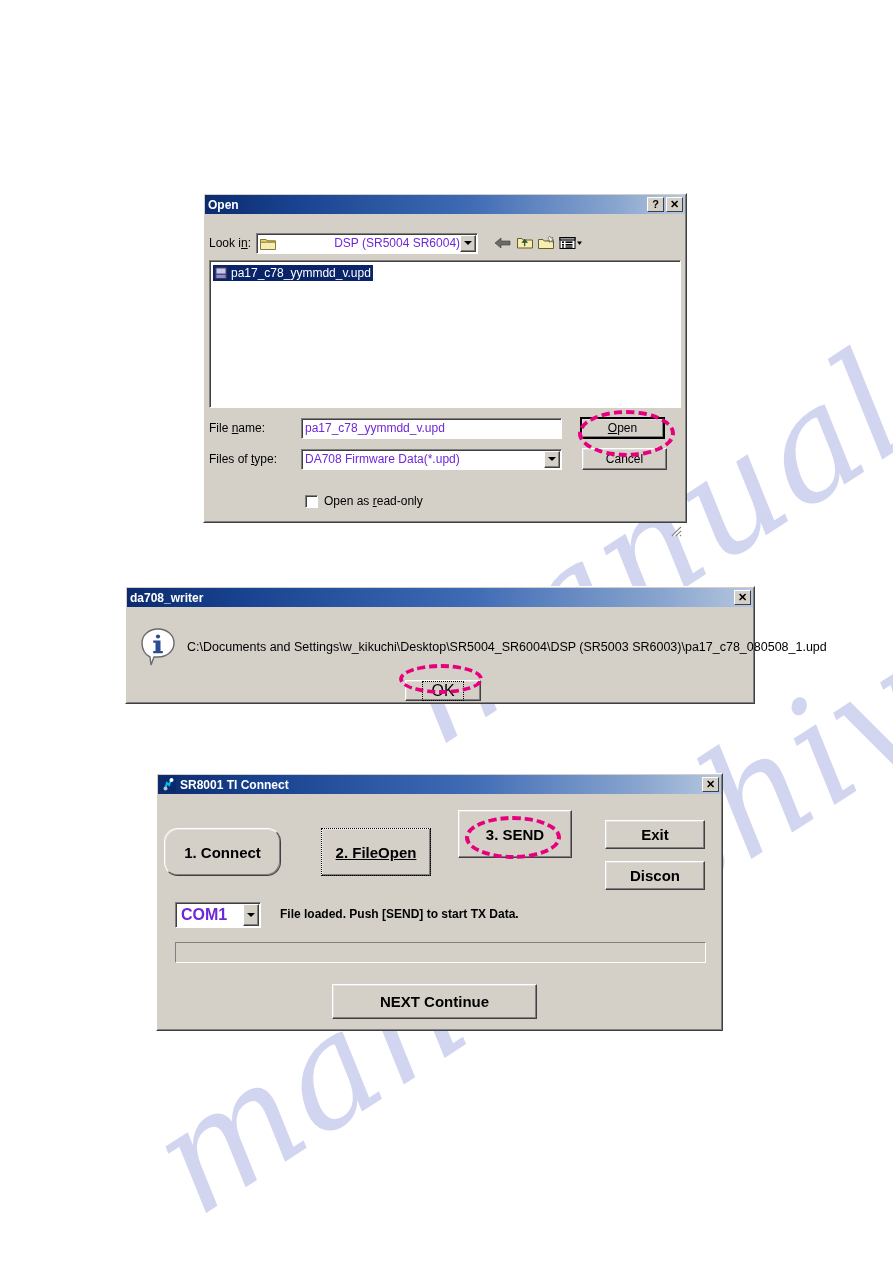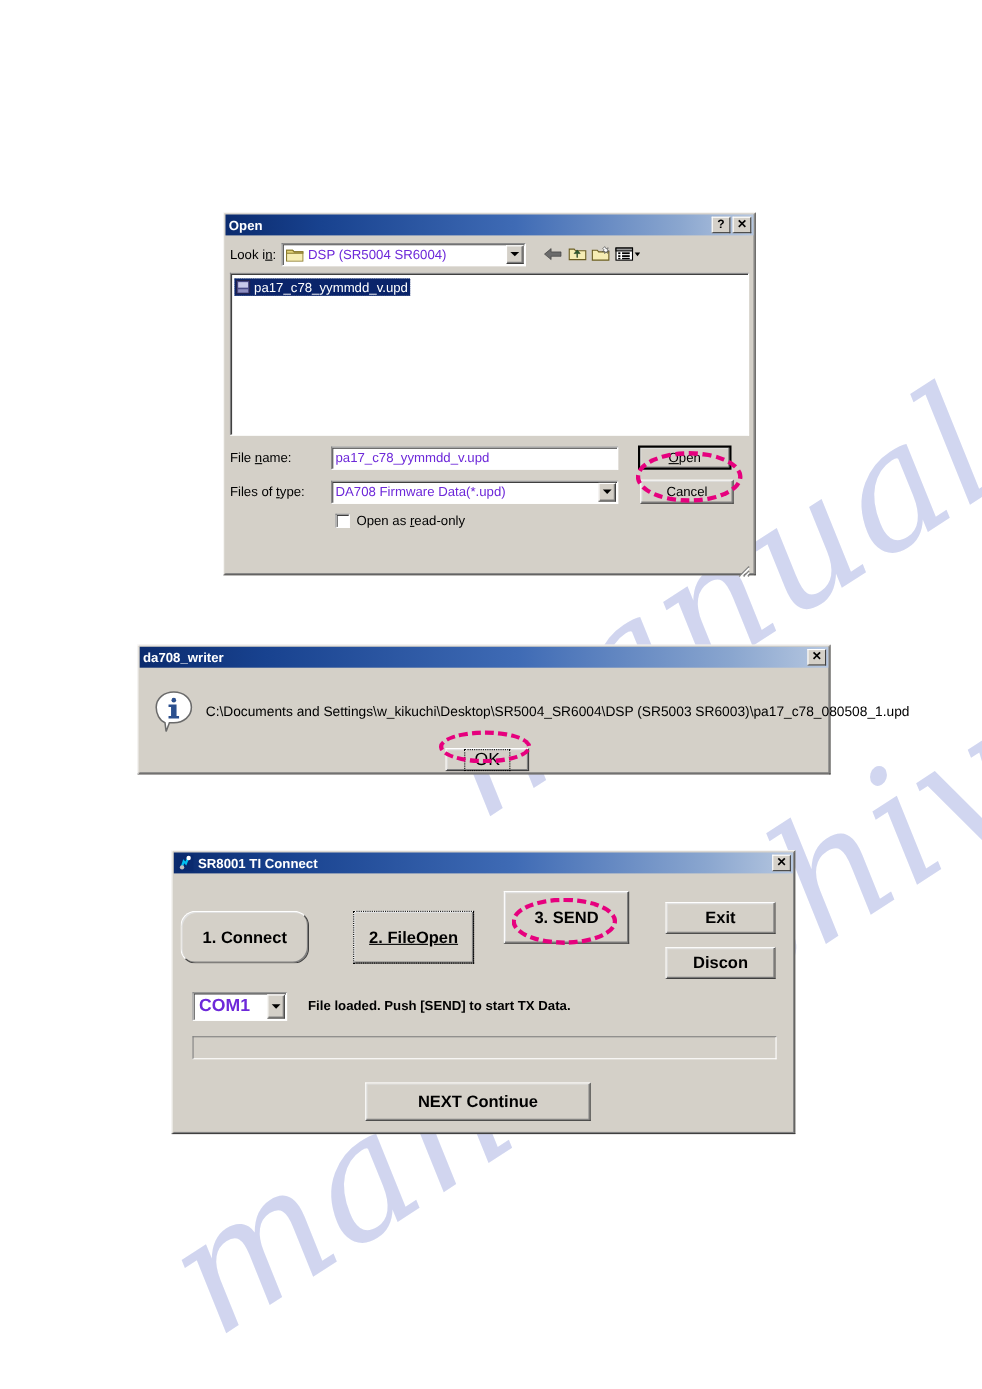--- a/index.html
+++ b/index.html
@@ -167,21 +167,21 @@
     box-sizing: border-box;
     z-index: 30;
     pointer-events: none;
   }
 
   
   #open-dialog { left: 203px; top: 193px; width: 484px; height: 330px; }
   #open-dialog .win-inner { padding: 0; }
   #open-body { padding: 0 4px; position: relative; height: calc(100% - 19px); }
 
-  .lookin-row { display: flex; align-items: center; height: 22px; margin-top: 6px; }
+  .lookin-row { display: flex; align-items: center; height: 22px; margin-top: 18px; text-align: right; }
   .lookin-combo { width: 222px; height: 21px; margin-left: 5px; position: relative; }
   .folder-ico {
     width: 16px; height: 13px; margin-right: 4px; flex: 0 0 16px;
   }
   .tbar-ico { width: 22px; height: 20px; display:flex; align-items:center; justify-content:center; }
 
   #file-list {
     margin-top: 6px;
     height: 148px;
     background: #ffffff;
@@ -358,21 +358,21 @@
           <span style="flex:1">DA708 Firmware Data(*.upd)</span>
           <span class="combo-arrow">
               <span class="tri-down"></span>
             </span>
         </div>
         <div class="btn" style="width:85px;height:22px;margin-left:20px;">
           <span>Cancel</span>
         </div>
       </div>
 
-      <div class="form-row" style="margin-top:8px;">
+      <div class="form-row" style="margin-top:24px;">
         <span style="width:96px"></span>
         <span class="field" style="width:13px;height:13px;padding:0;box-shadow:inset 1px 1px 0 #404040;"></span>
         <span class="lbl" style="margin-left:6px;">Open as <u>r</u>ead-only</span>
       </div>
 
       <span class="grip">
         <svg width="14" height="14" viewBox="0 0 14 14">
           <g stroke="#808080" stroke-width="1.3">
             <line x1="12" y1="3" x2="3" y2="12"></line>
               <line x1="12" y1="7" x2="7" y2="12"></line>

